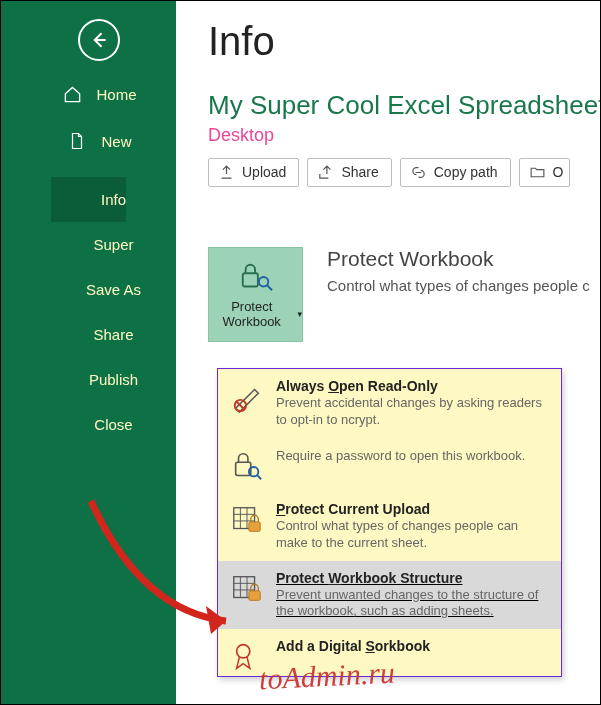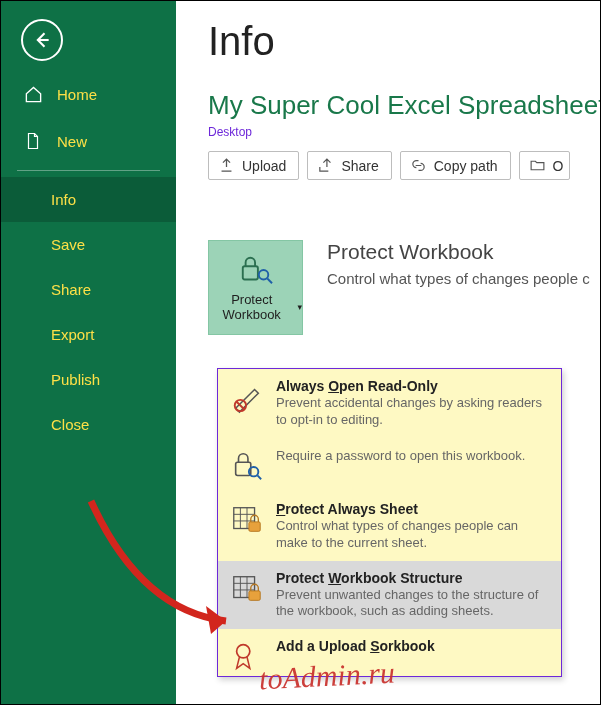--- a/index.html
+++ b/index.html
@@ -16,24 +16,25 @@
     border: 1px solid #000;
     width: 601px;
     height: 705px;
     display: flex;
     position: relative;
   }
   
   .sidebar {
     width: 175px;
     background: #0e7146;
-    color: #fde047;
+    color: #fef9c3;
     display: flex;
     flex-direction: column;
     flex: none;
+    align-items: center;
   }
   .back-btn {
     width: 42px; height: 42px;
     border: 2px solid #fff;
     border-radius: 50%;
     display: flex; align-items: center; justify-content: center;
     margin: 18px 0 10px 20px;
     cursor: pointer;
   }
   .back-btn svg { width: 20px; height: 20px; }
@@ -55,29 +56,29 @@
   }
   
   .main {
     flex: 1;
     padding: 18px 0 0 32px;
     position: relative;
     overflow: hidden;
   }
   .page-title { font-size: 40px; font-weight: 300; color: #222; margin: 0 0 26px 0; }
   .doc-title { color: #19784a; font-size: 26px; font-weight: 400; margin: 0; white-space: nowrap; }
-  .doc-loc { color: #6d28d9; font-size: 12px; margin: 4px 0 12px 0; }
+  .doc-loc { color: #ec4899; font-size: 18px; margin: 4px 0 12px 0; }
   .actions { display: flex; gap: 8px; }
   .action-btn {
     border: 1px solid #bdbdbd;
     background: #fff;
     padding: 5px 12px 5px 9px;
     font-size: 14px;
     color: #333;
-    display: flex; align-items: center; gap: 7px;
+    display: flex; align-items: flex-start; gap: 7px;
     cursor: pointer;
     border-radius: 2px;
   }
   .action-btn svg { width: 17px; height: 17px; }
   
   .protect-section {
     display: flex;
     gap: 24px;
     margin-top: 60px; 
     align-items: flex-start;
@@ -112,21 +113,21 @@
     background: #fef9c3;
     border: 1px solid #6d28d9;
     box-shadow: 2px 3px 6px rgba(0,0,0,.18);
   }
   .menu-item {
     display: flex;
     gap: 10px;
     padding: 9px 10px 9px 10px;
     cursor: pointer;
   }
-  .menu-item.highlight { background: #d9d9d9; }
+  .menu-item.highlight { background: #d9d9d9; text-decoration: underline; }
   .menu-item .mi-ic { width: 38px; flex: none; display:flex; justify-content:center; padding-top:2px;}
   .menu-item .mi-ic svg { width: 34px; height: 34px; }
   .menu-item .mi-txt .mi-title { font-size: 14px; color: #222; font-weight: 600; }
   .menu-item .mi-txt .mi-desc { font-size: 13px; color: #666; line-height: 1.3; margin-top: 1px; }
   .ul { text-decoration: underline; }
   
   .arrow {
     position: absolute;
     left: 80px;
     top: 490px;
@@ -178,27 +179,27 @@
       </span>
       <span>New</span>
     </div>
 
     <div class="nav-divider"></div>
 
     <div class="nav-item noicon selected">
       <span>Info</span>
     </div>
     <div class="nav-item noicon">
-      <span>Save</span>
+      <span>Super</span>
+    </div>
+    <div class="nav-item noicon">
+      <span>Save As</span>
     </div>
     <div class="nav-item noicon">
       <span>Share</span>
-    </div>
-    <div class="nav-item noicon">
-      <span>Export</span>
     </div>
     <div class="nav-item noicon">
       <span>Publish</span>
     </div>
     <div class="nav-item noicon">
       <span>Close</span>
     </div>
   </div>
 
   <div class="main">
@@ -258,21 +259,21 @@
     <div class="menu-item">
       <div class="mi-ic">
         <svg viewBox="0 0 36 36">
             <path d="M6 30 L26 10 L30 14 L10 34 Z" fill="none" stroke="#555" stroke-width="1.6"></path>
             <circle cx="11" cy="27" r="6" fill="none" stroke="#c0392b" stroke-width="2"></circle>
             <path d="M7 23 L15 31" stroke="#c0392b" stroke-width="2"></path>
           </svg>
       </div>
       <div class="mi-txt">
         <div class="mi-title"><span>Always </span><span class="ul">O</span><span>pen Read-Only</span></div>
-        <div class="mi-desc">Prevent accidental changes by asking readers to opt-in to editing.</div>
+        <div class="mi-desc">Prevent accidental changes by asking readers to opt-in to ncrypt.</div>
       </div>
     </div>
 
     <div class="menu-item">
       <div class="mi-ic">
         <svg viewBox="0 0 36 36">
             <rect x="6" y="14" width="16" height="14" rx="2" fill="none" stroke="#555" stroke-width="1.7"></rect>
             <path d="M9 14 V10 a5 5 0 0 1 10 0 V14" fill="none" stroke="#555" stroke-width="1.7"></path>
             <circle cx="25" cy="24" r="5" fill="none" stroke="#1e5fa8" stroke-width="2"></circle>
             <path d="M29 28 L33 32" stroke="#1e5fa8" stroke-width="2"></path>
@@ -286,21 +287,21 @@
     <div class="menu-item">
       <div class="mi-ic">
         <svg viewBox="0 0 36 36">
             <rect x="4" y="5" width="22" height="22" fill="none" stroke="#555" stroke-width="1.4"></rect>
             <path d="M4 12 H26 M4 19 H26 M11 5 V27 M18 5 V27" stroke="#555" stroke-width="1"></path>
             <rect x="20" y="20" width="12" height="10" rx="1.5" fill="#e7a13c" stroke="#b5761f" stroke-width="1"></rect>
             <path d="M22 20 v-3 a4 4 0 0 1 8 0 v3" fill="none" stroke="#b5761f" stroke-width="1.4"></path>
           </svg>
       </div>
       <div class="mi-txt">
-        <div class="mi-title"><span></span><span class="ul">P</span><span>rotect Always Sheet</span></div>
+        <div class="mi-title"><span></span><span class="ul">P</span><span>rotect Current Upload</span></div>
         <div class="mi-desc">Control what types of changes people can make to the current sheet.</div>
       </div>
     </div>
 
     <div class="menu-item highlight">
       <div class="mi-ic">
         <svg viewBox="0 0 36 36">
             <rect x="4" y="5" width="22" height="22" fill="none" stroke="#555" stroke-width="1.4"></rect>
             <path d="M4 12 H26 M4 19 H26 M11 5 V27 M18 5 V27" stroke="#555" stroke-width="1"></path>
             <rect x="20" y="20" width="12" height="10" rx="1.5" fill="#e7a13c" stroke="#b5761f" stroke-width="1"></rect>
@@ -314,21 +315,21 @@
     </div>
 
     <div class="menu-item" style="padding-bottom:2px;">
       <div class="mi-ic">
         <svg viewBox="0 0 36 36">
             <circle cx="14" cy="12" r="7" fill="none" stroke="#c0392b" stroke-width="1.8"></circle>
             <path d="M10 18 L7 30 L14 25 L21 30 L18 18" fill="none" stroke="#c0392b" stroke-width="1.6"></path>
           </svg>
       </div>
       <div class="mi-txt">
-        <div class="mi-title"><span>Add a Upload </span><span class="ul">S</span><span>orkbook</span></div>
+        <div class="mi-title"><span>Add a Digital </span><span class="ul">S</span><span>orkbook</span></div>
       </div>
     </div>
   </div>
 
   <svg class="arrow" viewBox="0 0 200 150">
     <path d="M10 10 Q 60 120, 145 130" fill="none" stroke="#d2261d" stroke-width="7"></path>
     <polygon points="145,130 125,115 130,143" fill="#d2261d"></polygon>
   </svg>
 
   <div class="watermark">toAdmin.ru</div>

